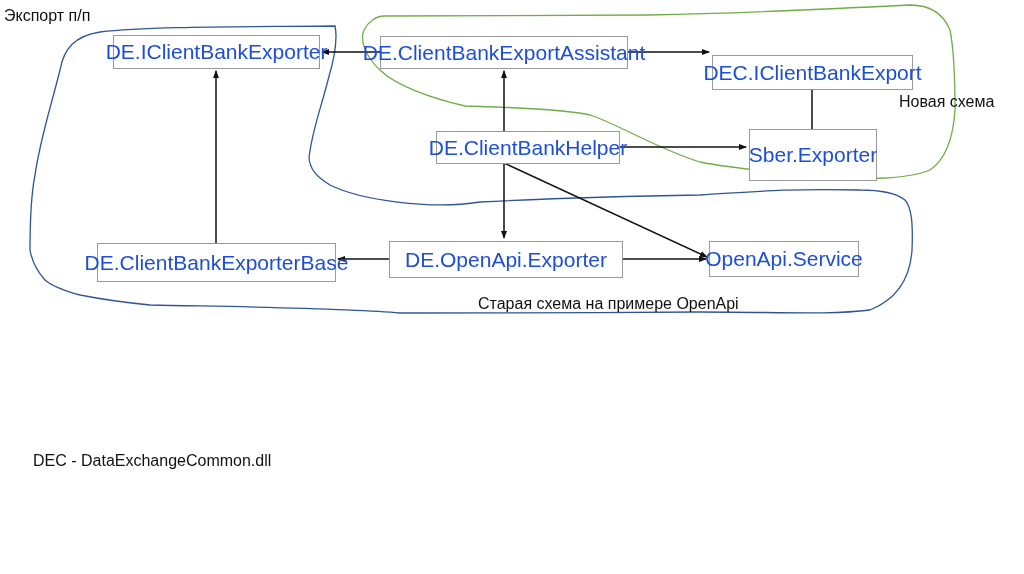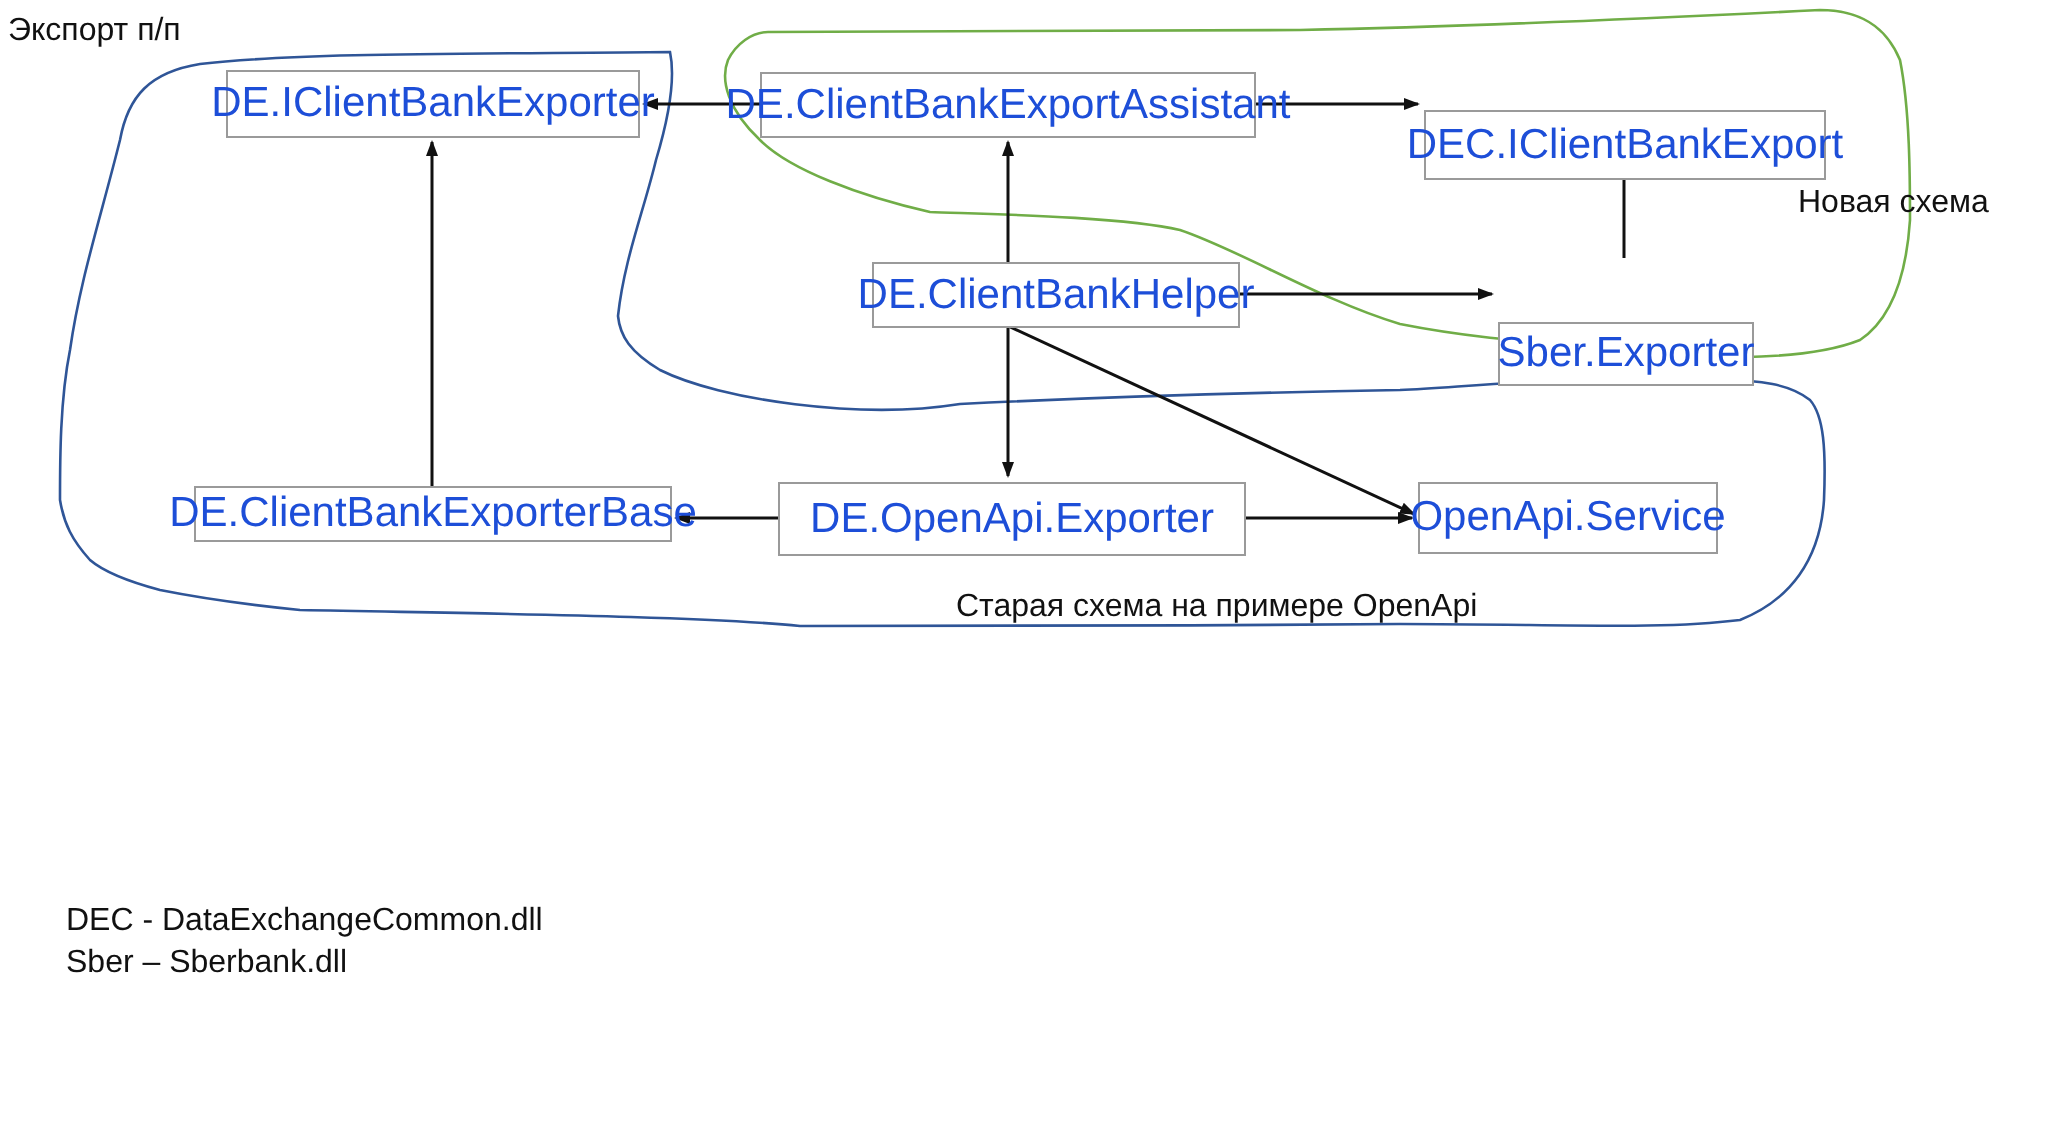--- a/index.html
+++ b/index.html
@@ -48,24 +48,23 @@
     <line x1="622" y1="259" x2="706" y2="259" marker-end="url(#arrow)"></line>
   </g>
 </svg>
 
 <div class="label" style="left:4px; top:7px; font-size:16px;">Экспорт п/п</div>
 
 <div class="node" style="left:113px; top:35px; width:207px; height:34px;">DE.IClientBankExporter</div>
 <div class="node" style="left:380px; top:36px; width:248px; height:33px;">DE.ClientBankExportAssistant</div>
 <div class="node" style="left:712px; top:35px; width:201px; height:35px;margin-top:20px;">DEC.IClientBankExport</div>
 <div class="node" style="left:412px; top:131px; width:184px; height:33px;margin-left:24px;">DE.ClientBankHelper</div>
-<div class="node" style="left:749px; top:129px; width:128px; height:32px;margin-top:32px;">Sber.Exporter</div>
-<div class="node" style="left:97px; top:243px; width:239px; height:28px;">DE.ClientBankExporterBase</div>
+<div class="node" style="left:749px; top:129px; width:128px; height:52px;">Sber.Exporter</div>
+<div class="node" style="left:97px; top:243px; width:239px; height:39px;">DE.ClientBankExporterBase</div>
 <div class="node" style="left:389px; top:241px; width:234px; height:37px;">DE.OpenApi.Exporter</div>
 <div class="node" style="left:709px; top:241px; width:150px; height:36px;">OpenApi.Service</div>
 
 <div class="label" style="left:899px; top:93px;">Новая схема</div>
 <div class="label" style="left:478px; top:295px;">Старая схема на примере OpenApi</div>
 
 <div class="legend">
   <div>DEC - DataExchangeCommon.dll</div>
-  <div>Sber – Sberbank.dll</div>
 </div>
 
 </body></html>

